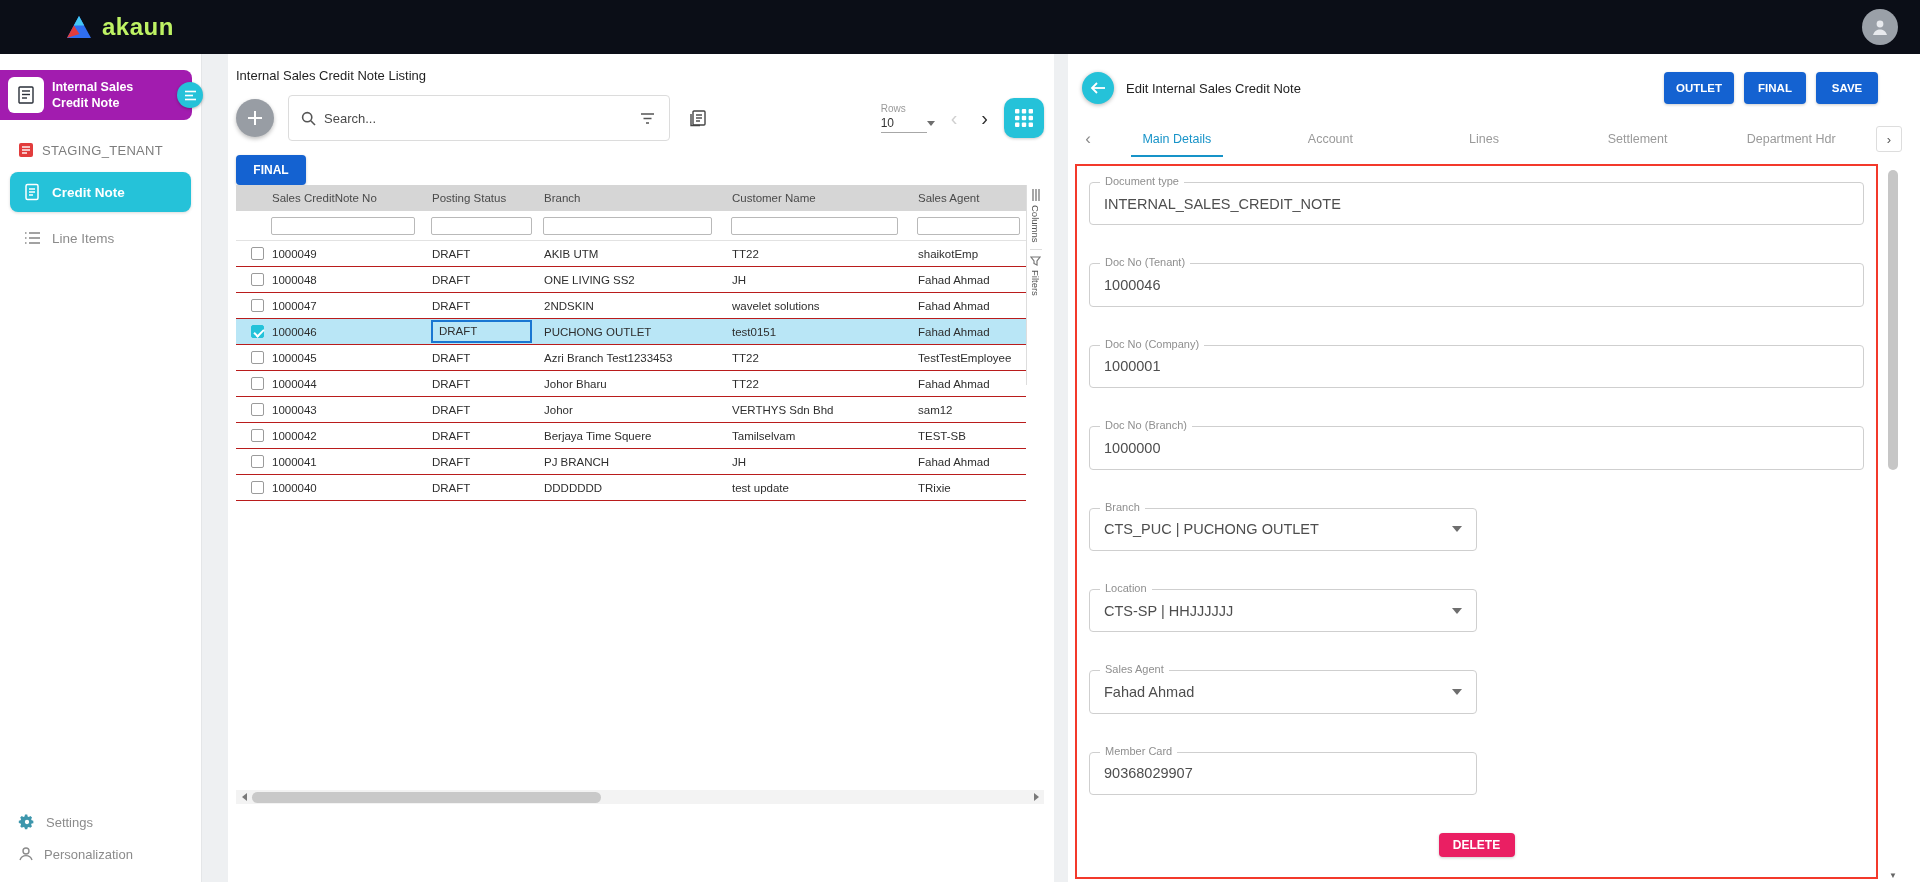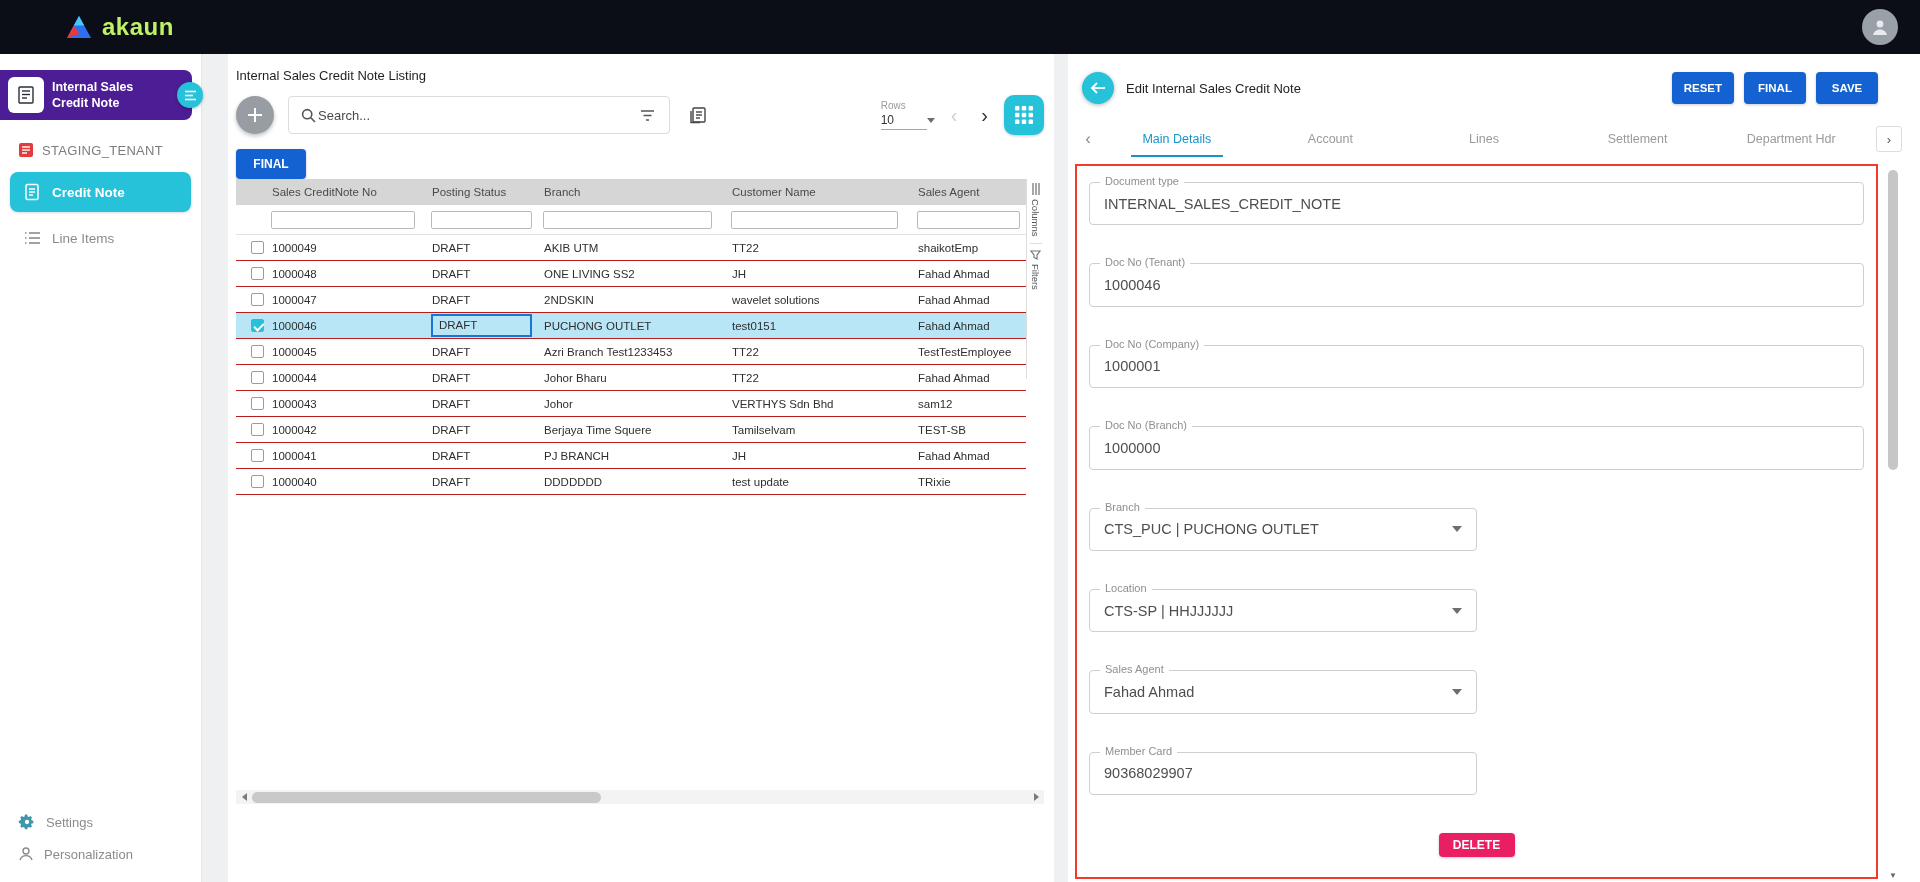--- a/index.html
+++ b/index.html
@@ -10,38 +10,38 @@
   
   .topbar { height:54px; background:#0b0e17; display:flex; align-items:center; justify-content:space-between; padding:0 22px 0 66px; }
   .logo { display:flex; align-items:center; gap:10px; }
   .logo-text { color:#bef264; font-size:24px; font-weight:bold; letter-spacing:.5px; }
   .avatar { width:36px; height:36px; border-radius:50%; background:#9aa0a8; display:flex; align-items:center; justify-content:center; cursor:pointer; }
 
   .main { display:flex; height:828px; }
 
   
   .sidebar { width:202px; background:#fff; display:flex; flex-direction:column; border-right:1px solid #e4e6e8; }
-  .app-header { position:relative; margin-top:16px; height:50px; width:192px; background:#4c1d95; border-radius:0 8px 8px 0; display:flex; align-items:center; padding:0 18px 0 8px; }
+  .app-header { position:relative; margin-top:16px; height:50px; width:192px; background:#a21caf; border-radius:0 8px 8px 0; display:flex; align-items:center; padding:0 18px 0 8px; }
   .app-icon-box { width:36px; height:36px; background:#fff; border-radius:6px; display:flex; align-items:center; justify-content:center; flex:none; }
   .app-title { color:#fff; font-size:12.5px; font-weight:bold; line-height:1.3; margin-left:8px; }
   .menu-toggle { position:absolute; right:-11px; top:12px; width:26px; height:26px; border-radius:50%; background:#25c2d9; display:flex; align-items:center; justify-content:center; box-shadow:0 1px 3px rgba(0,0,0,.3); cursor:pointer; }
   .tenant { display:flex; align-items:center; gap:8px; margin:22px 0 8px 18px; cursor:pointer; }
   .tenant-label { font-size:13px; color:#7d7d7d; letter-spacing:.3px; }
   .nav-item { margin:6px 10px 0 10px; height:40px; border-radius:8px; display:flex; align-items:center; gap:10px; padding:0 12px; color:#8b8b8b; font-size:13.5px; cursor:pointer; }
   .nav-item.active { background:#25c2d9; color:#fff; font-weight:bold; box-shadow:0 1px 3px rgba(0,0,0,.15); }
   .nav-item .nav-ico { width:20px; display:flex; justify-content:center; }
   .side-spacer { flex:1; }
   .side-foot { display:flex; align-items:center; gap:10px; padding:13px 18px; color:#8b8b8b; font-size:13px; cursor:pointer; }
 
   
   .listing { width:826px; margin-left:26px; background:#fff; display:flex; flex-direction:column; padding:14px 10px 0 8px; position:relative; }
   .listing-title { font-size:13px; color:#1f1f1f; }
   .controls { display:flex; align-items:center; margin-top:12px; }
   .plus-btn { width:38px; height:38px; border-radius:50%; background:#989da4; border:none; color:#fff; display:flex; align-items:center; justify-content:center; box-shadow:0 2px 4px rgba(0,0,0,.25); cursor:pointer; }
-  .search-box { margin-left:14px; width:382px; height:38px; border:1px solid #dcdcdc; border-radius:4px; display:flex; align-items:center; padding:0 12px; gap:2px; background:#fff; }
+  .search-box { margin-left:14px; width:382px; height:46px; border:1px solid #dcdcdc; border-radius:4px; display:flex; align-items:center; padding:0 12px; gap:8px; background:#fff; }
   .search-box input { border:none; outline:none; flex:1; font-size:13px; font-family:inherit; color:#333; }
   .search-box input::placeholder { color:#4a4a4a; }
   .icon-btn { background:none; border:none; display:flex; align-items:center; justify-content:center; cursor:pointer; padding:2px; }
   .copy-btn { margin-left:16px; }
   .rows-ctl { margin-left:auto; display:flex; flex-direction:column; align-items:flex-start; width:58px; }
   .rows-label { font-size:10px; color:#9a9a9a; }
   .rows-select { margin-top:2px; font-size:12px; color:#333; border-bottom:1px solid #a7a7a7; width:46px; display:flex; justify-content:space-between; align-items:center; padding-bottom:2px; cursor:pointer;gap:33px; }
   .caret-down { width:0; height:0; border-left:4px solid transparent; border-right:4px solid transparent; border-top:5px solid #6e6e6e; }
   .pager { display:flex; align-items:center; gap:24px; margin:0 16px 0 12px; }
   .chev { font-size:20px; color:#2f2f2f; cursor:pointer; line-height:1; }
@@ -475,21 +475,21 @@
       <button class="back-btn">
         <span>
             <svg width="16" height="14" viewBox="0 0 16 14" stroke="#fff" stroke-width="1.8" fill="none">
               <line x1="15" y1="7" x2="2" y2="7"></line>
               <polyline points="7,2 2,7 7,12"></polyline>
             </svg>
           </span>
       </button>
       <span class="ed-title">Edit Internal Sales Credit Note</span>
       <div class="ed-actions">
-        <button class="btn-blue">RESET</button>
+        <button class="btn-blue">OUTLET</button>
         <button class="btn-blue">FINAL</button>
         <button class="btn-blue">SAVE</button>
       </div>
     </div>
 
     <div class="tabs">
       <span class="tab-chev">‹</span>
 
         <div class="tab active">Main Details</div>
 

